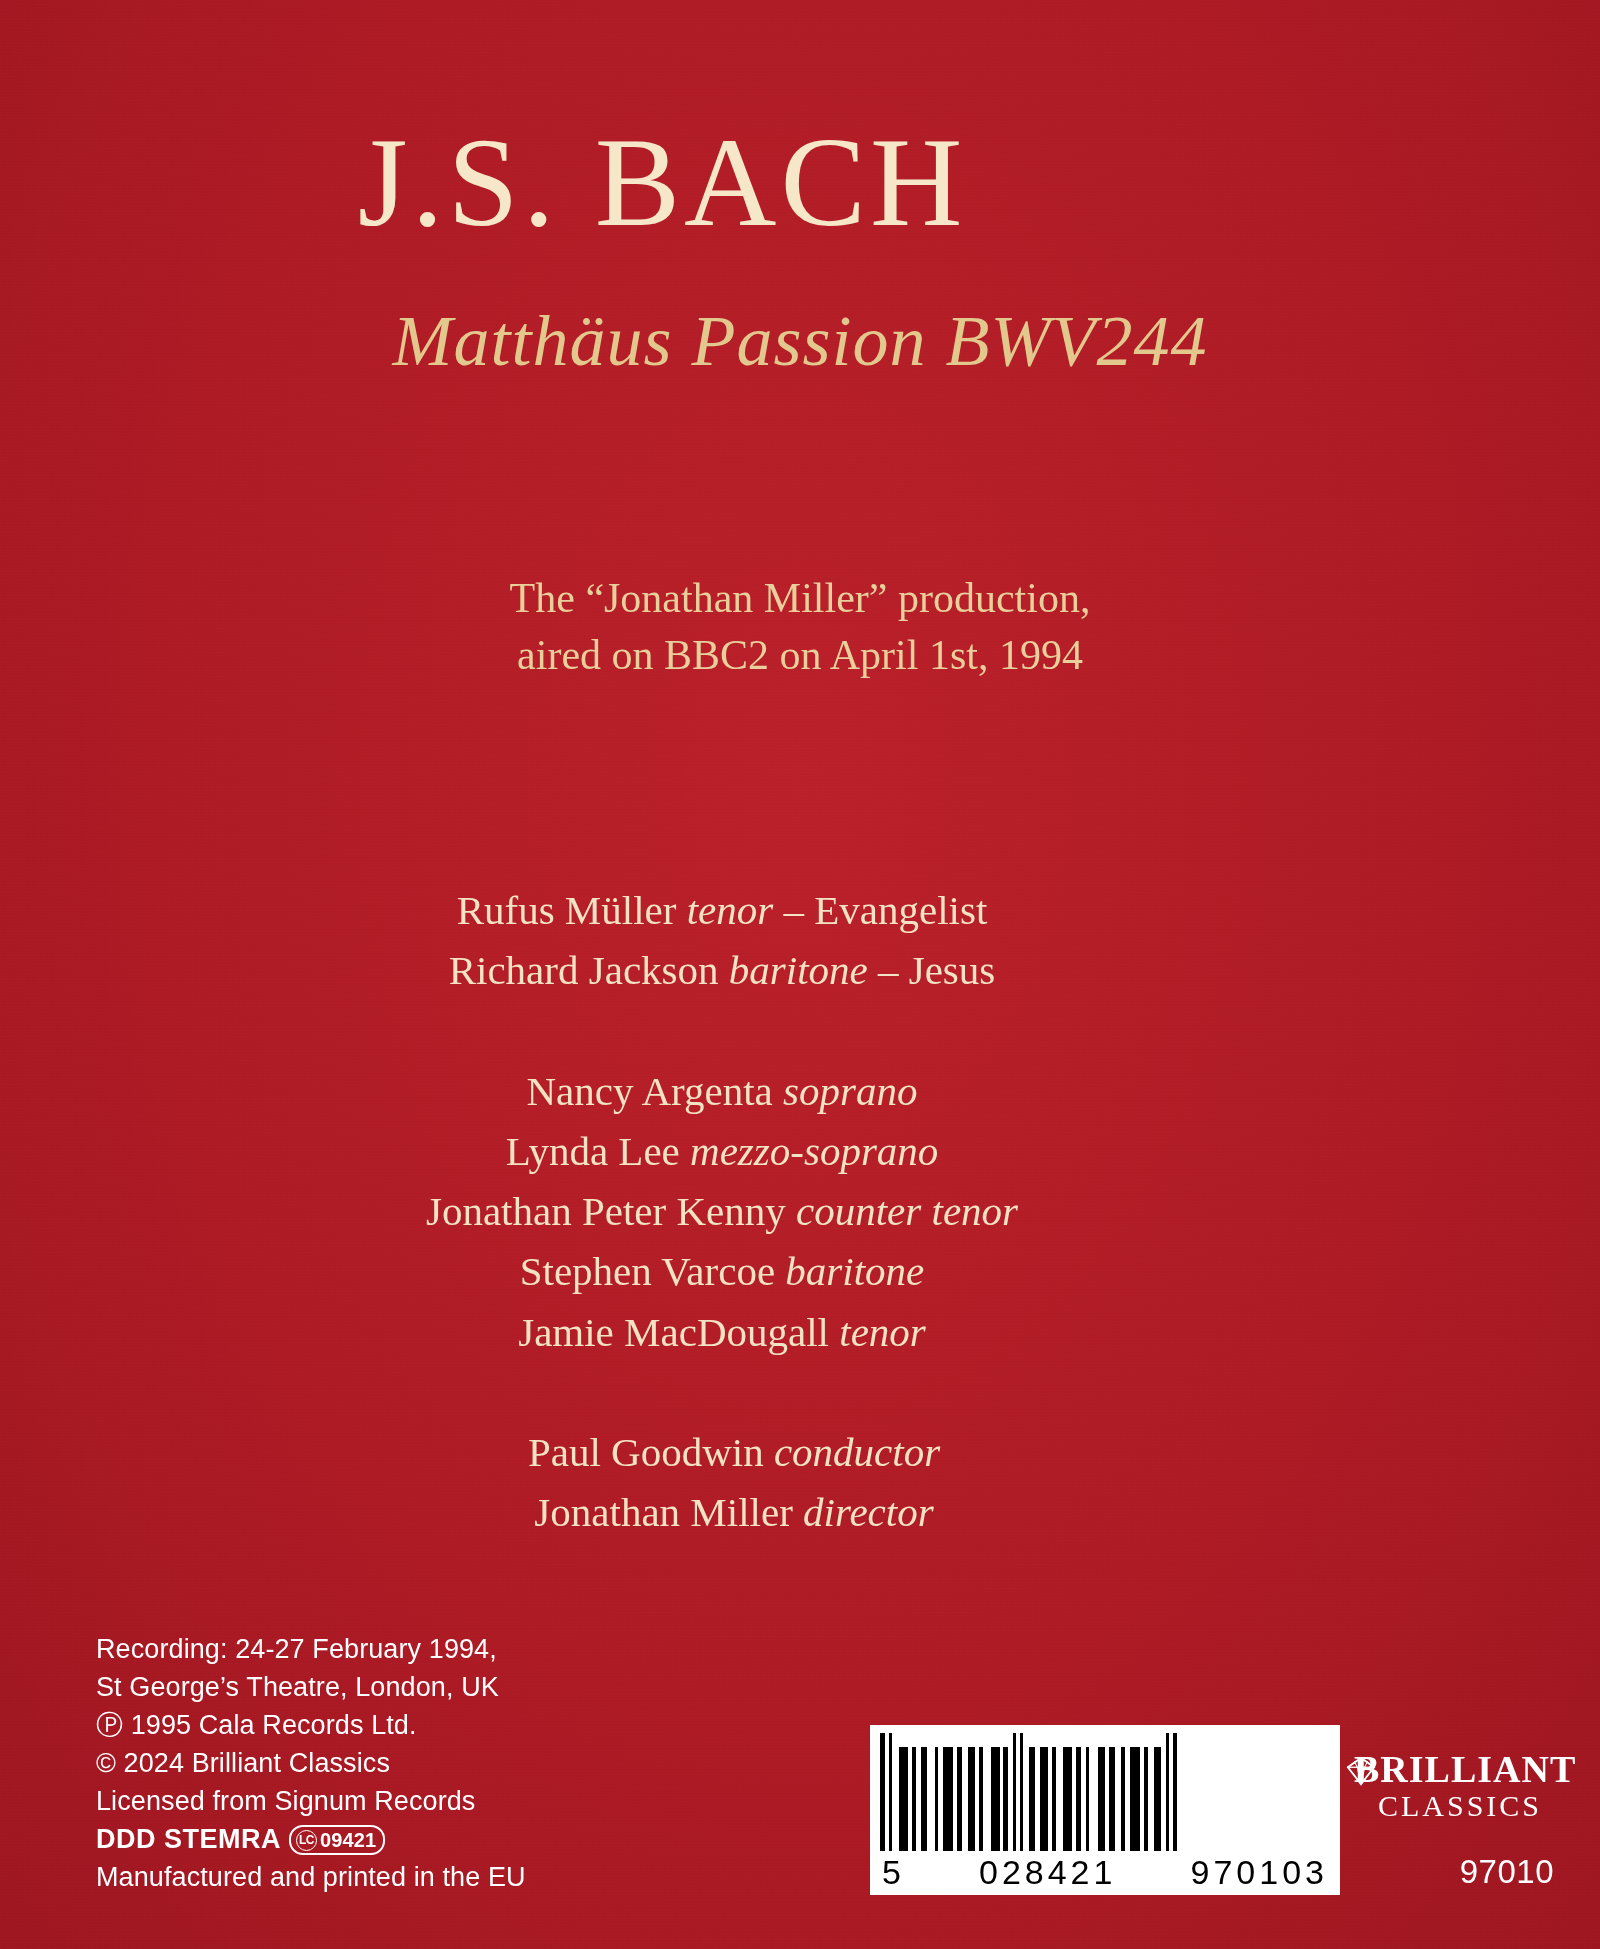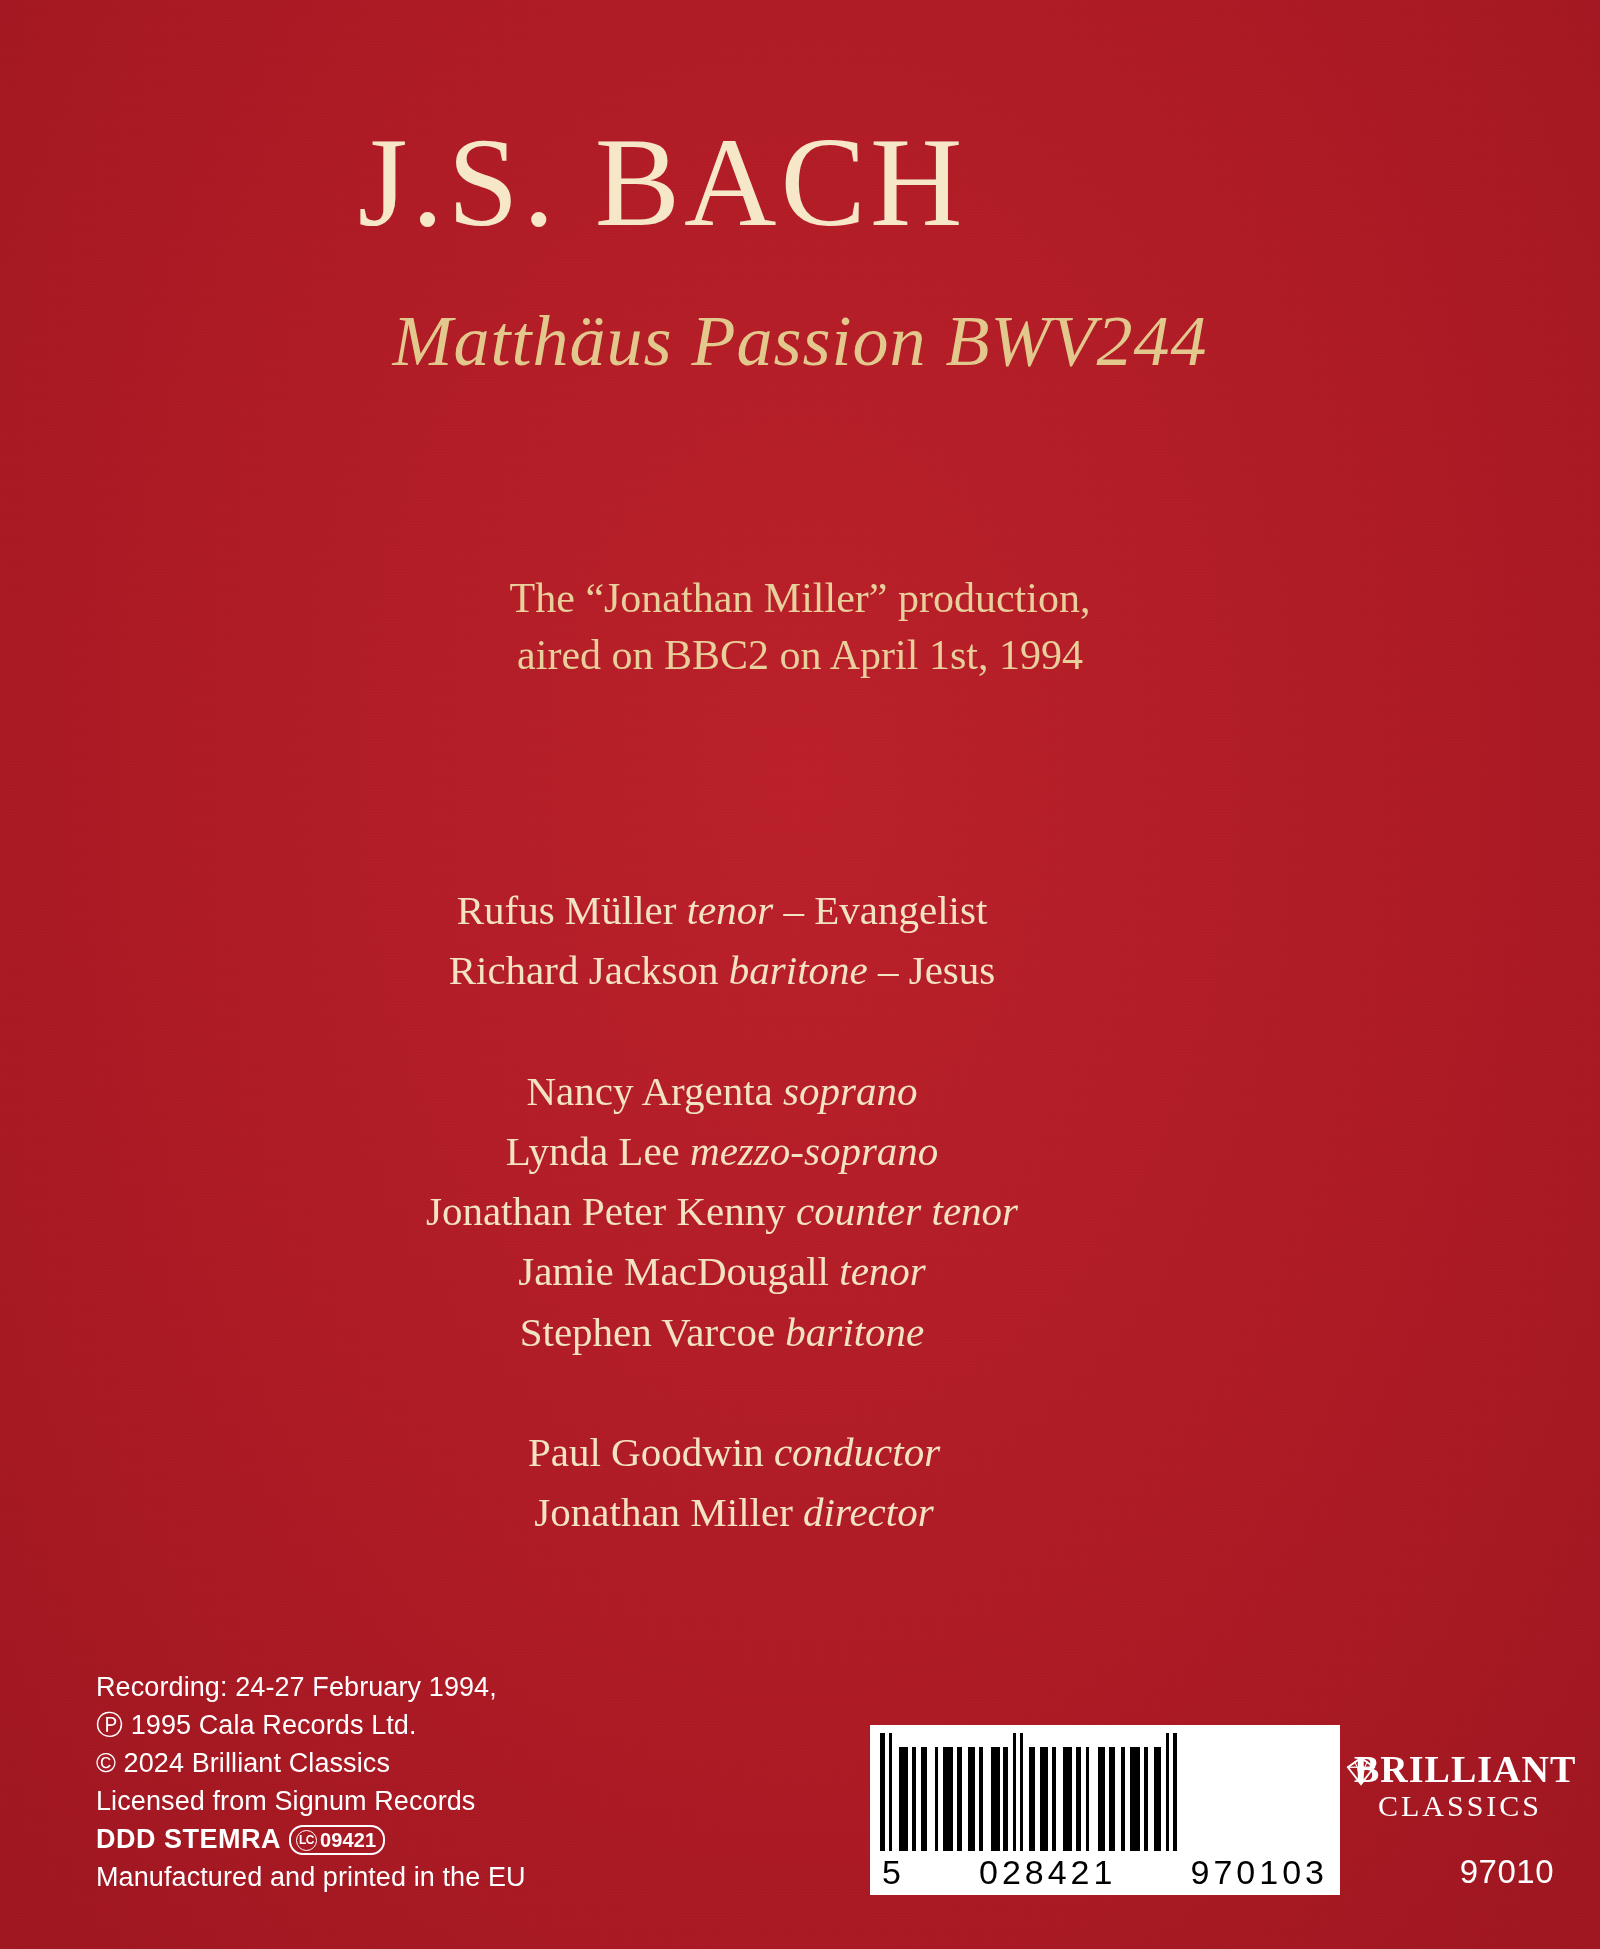--- a/index.html
+++ b/index.html
@@ -227,32 +227,33 @@
   <div class="cast">
     <div class="cast-group">
       <div class="cast-line"><span>Rufus Müller </span><span class="role">tenor</span><span> – Evangelist</span></div>
       <div class="cast-line"><span>Richard Jackson </span><span class="role">baritone</span><span> – Jesus</span></div>
     </div>
 
     <div class="cast-group">
       <div class="cast-line"><span>Nancy Argenta </span><span class="role">soprano</span></div>
       <div class="cast-line"><span>Lynda Lee </span><span class="role">mezzo-soprano</span></div>
       <div class="cast-line"><span>Jonathan Peter Kenny </span><span class="role">counter tenor</span></div>
+      <div class="cast-line"><span>Stephen Varcoe </span><span class="role">baritone</span></div>
       <div class="cast-line"><span>Jamie MacDougall </span><span class="role">tenor</span></div>
-      <div class="cast-line"><span>Stephen Varcoe </span><span class="role">baritone</span></div>
     </div>
 
     <div class="cast-group">
       <div class="cast-line"><span>Paul Goodwin </span><span class="role">conductor</span></div>
       <div class="cast-line"><span>Jonathan Miller </span><span class="role">director</span></div>
     </div>
   </div>
 
   <div class="colophon">
     <div class="line">Recording: 24-27 February 1994,</div>
+    <div class="line">St George’s Theatre, London, UK</div>
     <div class="line">Ⓟ 1995 Cala Records Ltd.</div>
     <div class="line">© 2024 Brilliant Classics</div>
     <div class="line">Licensed from Signum Records</div>
     <div class="ddd-line">
       <span class="ddd-text">DDD STEMRA</span>
       <span class="lc-badge">
         <span class="lc-circle">LC</span>
         <span>09421</span>
       </span>
     </div>

